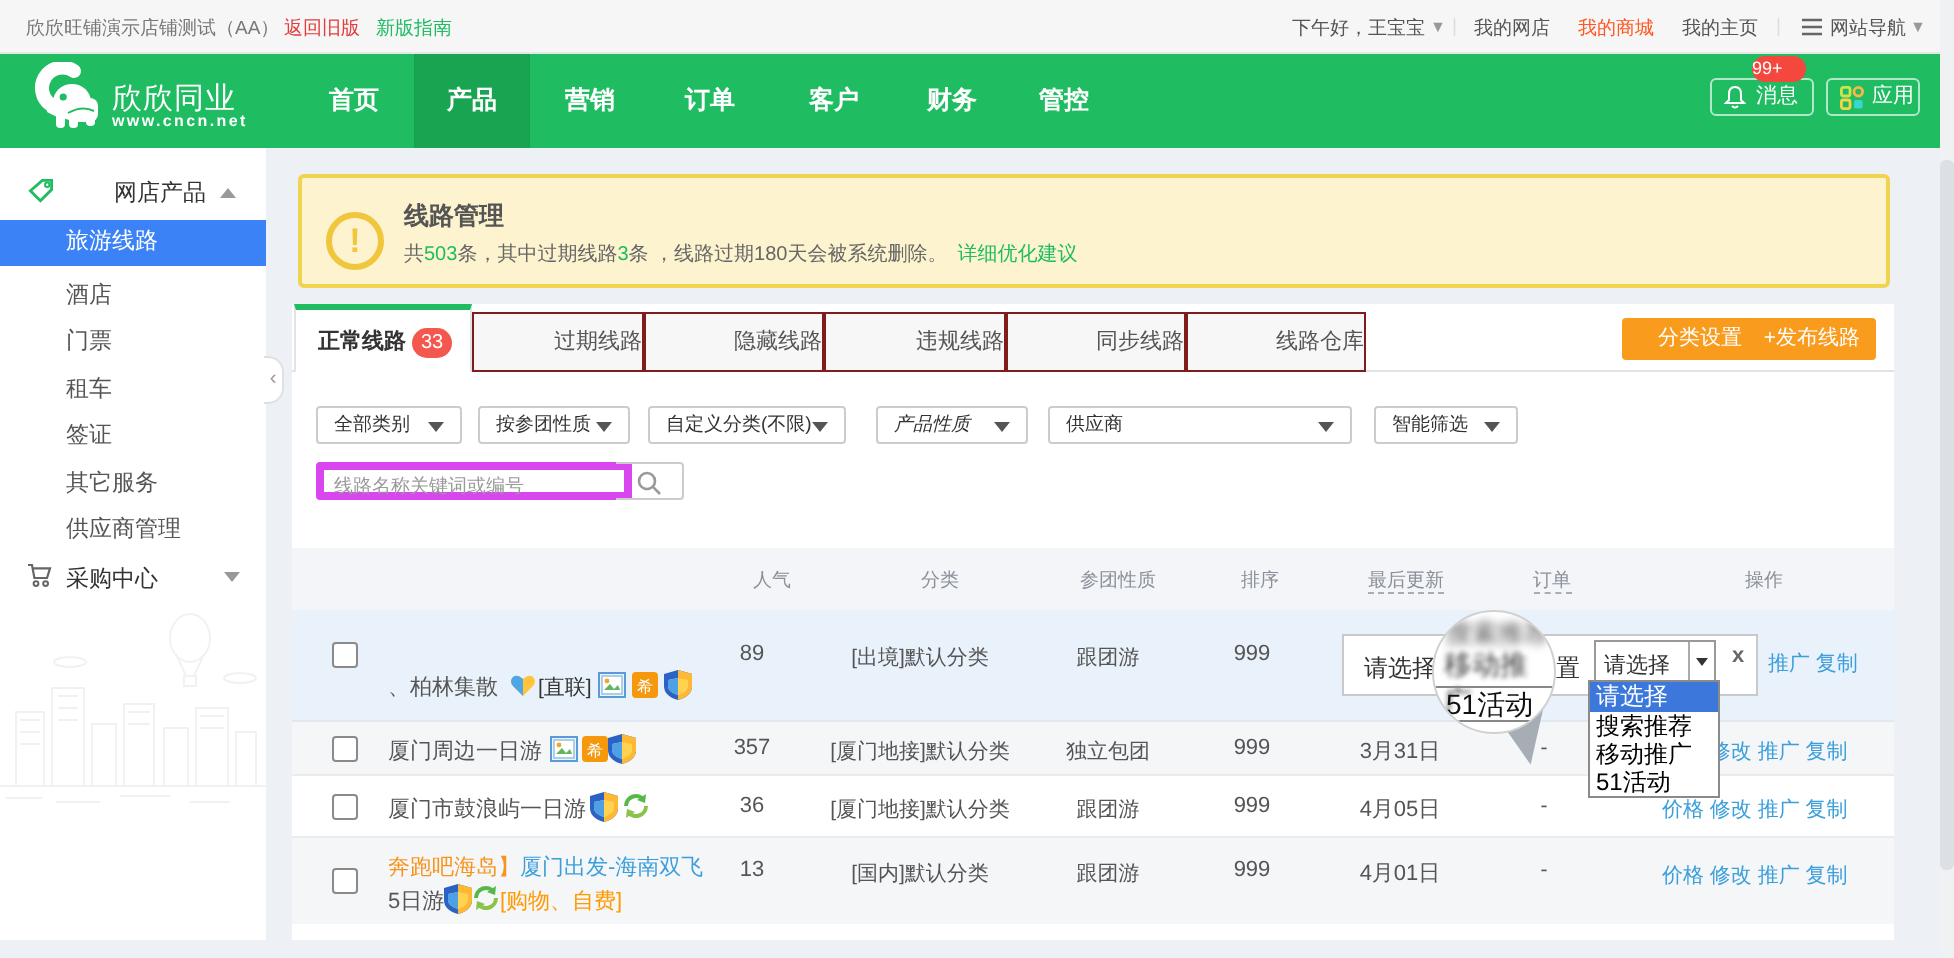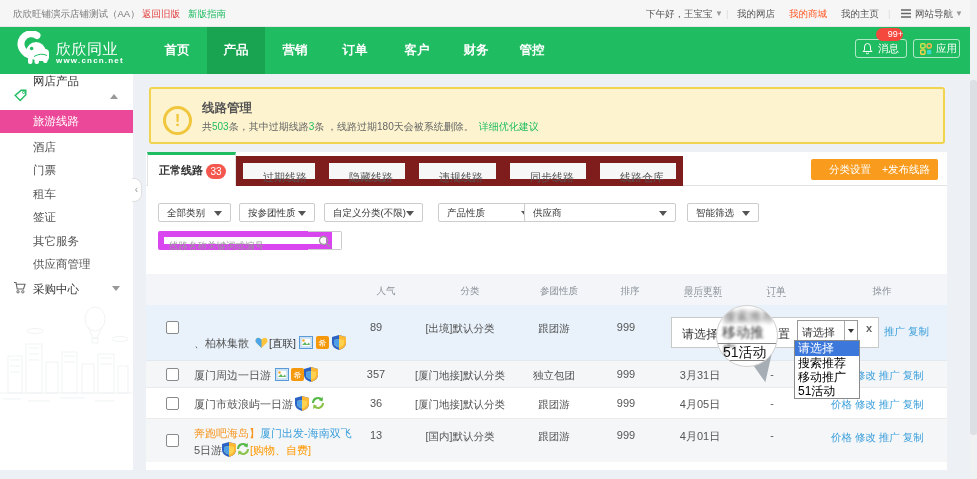--- a/index.html
+++ b/index.html
@@ -12,21 +12,21 @@
 #navbar { position:absolute; left:0; top:27px; width:970px; height:47px; background:#1fbc62; }
 .navitem { position:absolute; top:0; height:47px; line-height:47px; color:#fff; font-size:12.5px; font-weight:bold; text-align:center; width:60px; }
 .gbtn { position:absolute; top:12px; height:19px; border:1px solid rgba(255,255,255,.65); border-radius:3px; color:#fff; font-size:10.5px; line-height:17px; }
 
 #sidebar { position:absolute; left:0; top:74px; width:133px; height:396px; background:#fff; font-size:11.5px; }
 .side-item { position:absolute; left:33px; color:#555; white-space:nowrap; }
 
 #notice { position:absolute; left:149px; top:87px; width:796px; height:57px; background:#fdf4cf; border:2px solid #f0d34f; border-radius:3px; }
 
 #card { position:absolute; left:146px; top:152px; width:801px; height:318px; background:#fff; }
-.tab { position:absolute; top:4px; height:30px; background:#f7f7f7; border:7px solid #7f1d1d; color:#555; text-align:left; line-height:28px; font-size:11px;padding-left:20px; }
+.tab { position:absolute; top:4px; height:30px; background:#f7f7f7; border:1px solid #7f1d1d; color:#555; text-align:right; line-height:28px; font-size:11px;padding-left:20px; }
 .sel { position:absolute; top:51px; height:19px; border:1px solid #ccc; border-radius:2px; background:#fff; color:#333; line-height:17px; padding-left:8px; font-size:9.5px; }
 .sel .car { position:absolute; right:8px; top:7px; width:0; height:0; border-left:4px solid transparent; border-right:4px solid transparent; border-top:5px solid #555; }
 .hcol { position:absolute; top:0; height:34px; line-height:34px; color:#8a9099; text-align:center; font-size:9.5px; }
 .link { color:#3b9fdb; text-decoration:none; }
 .cbx { position:absolute; left:20px; width:13px; height:13px; border:1px solid #8a8a8a; border-radius:2px; background:#fff; }
 .cell { position:absolute; white-space:nowrap; color:#555; }
 .ctr { text-align:center; }
 .num { font-size:11px; color:#555; }
 .ttl { font-size:11px; }
 </style>
@@ -73,40 +73,40 @@
   <div class="navitem" style="left:387px;">客户</div>
   <div class="navitem" style="left:446px;">财务</div>
   <div class="navitem" style="left:502px;">管控</div>
   <div class="gbtn" style="left:855px; width:52px;">
     <svg style="position:absolute;left:6px;top:3px;" width="11" height="12" viewBox="0 0 11 12">
         <path d="M5.5 0.5 Q8.5 0.5 8.5 4 L8.5 7 L10 8.5 L1 8.5 L2.5 7 L2.5 4 Q2.5 0.5 5.5 0.5 Z" fill="none" stroke="#fff" stroke-width="1"></path>
         <path d="M4 10 Q5.5 11.5 7 10" fill="none" stroke="#fff" stroke-width="1"></path>
       </svg>
     <span style="position:absolute;left:22px;">消息</span>
   </div>
-  <div style="position:absolute; left:876px; top:1px; width:27px; height:13px; background:#f4473e; border-radius:7px; color:#fff; font-size:9px; line-height:13px; text-align:right;">99+</div>
+  <div style="position:absolute; left:876px; top:1px; width:27px; height:13px; background:#f4473e; border-radius:7px; color:#fff; font-size:9px; line-height:13px; text-align:left;">99+</div>
   <div class="gbtn" style="left:913px; width:47px;">
     <svg style="position:absolute;left:6px;top:3px;" width="12" height="12" viewBox="0 0 12 12">
       <rect x="0.7" y="0.7" width="4.3" height="4.3" rx="1" fill="none" stroke="#cde34f" stroke-width="1.4"></rect>
       <rect x="7" y="0.7" width="4.3" height="4.3" rx="2.1" fill="none" stroke="#f9b64a" stroke-width="1.4"></rect>
       <rect x="0.7" y="7" width="4.3" height="4.3" rx="1" fill="none" stroke="#f8d347" stroke-width="1.4"></rect>
       <rect x="7" y="7" width="4.3" height="4.3" rx="1" fill="#39d6d0"></rect>
     </svg>
     <span style="position:absolute;left:22px;">应用</span>
   </div>
 </div>
 
 <div id="sidebar">
   <svg style="position:absolute;left:14px;top:15px;" width="13" height="13" viewBox="0 0 13 13">
       <path d="M7.2 1.2 L11.8 1.2 L11.8 5.8 L6.2 11.4 L1.2 6.4 Z" fill="none" stroke="#1fbc62" stroke-width="1.4"></path>
       <circle cx="9.6" cy="3.4" r="1.1" fill="none" stroke="#1fbc62" stroke-width="1"></circle>
     </svg>
-  <div class="side-item" style="top:0; color:#333;">网店产品</div>
+  <div class="side-item" style="top:15px; color:#333;margin-left:24px;">网店产品</div>
   <div style="position:absolute; left:110px; top:20px; width:0; height:0; border-left:4px solid transparent; border-right:4px solid transparent; border-bottom:5px solid #999;"></div>
-  <div style="position:absolute; left:0; top:36px; width:133px; height:23px; background:#ec4899; color:#fff; line-height:23px; padding-left:33px;">旅游线路</div>
+  <div style="position:absolute; left:0; top:36px; width:133px; height:23px; background:#3b82f6; color:#fff; line-height:23px; padding-left:33px;">旅游线路</div>
   <div class="side-item" style="top:66px;">酒店</div>
   <div class="side-item" style="top:89px;">门票</div>
   <div class="side-item" style="top:113px;">租车</div>
   <div class="side-item" style="top:136px;">签证</div>
   <div class="side-item" style="top:160px;">其它服务</div>
   <div class="side-item" style="top:183px;">供应商管理</div>
   <svg style="position:absolute;left:13px;top:207px;" width="13" height="13" viewBox="0 0 13 13">
       <path d="M1 1.5 L3 1.5 L4.2 8 L10.5 8 L12 3.2 L3.6 3.2" fill="none" stroke="#666" stroke-width="1.1"></path>
       <circle cx="5" cy="10.8" r="1.2" fill="none" stroke="#666" stroke-width="1"></circle>
       <circle cx="9.8" cy="10.8" r="1.2" fill="none" stroke="#666" stroke-width="1"></circle>
@@ -151,24 +151,24 @@
   <div style="position:absolute; left:1px; top:0; width:89px; height:34px; background:#fff; border:1px solid #e3e3e3; border-top:3px solid #1fbc62; border-bottom:none;">
     <span style="position:absolute; left:11px; top:8px; font-size:11px; font-weight:bold; color:#333;">正常线路</span>
     <span style="position:absolute; left:58px; top:9px; width:20px; height:15px; background:#f4574d; border-radius:8px; color:#fff; font-size:10px; line-height:15px; text-align:center;">33</span>
   </div>
   <div style="position:absolute; left:665px; top:7px; width:78px; height:21px; background:#f99b1c; border-radius:2px; color:#fff; text-align:center; line-height:21px; font-size:10.5px;">分类设置</div>
   <div style="position:absolute; left:728px; top:7px; width:64px; height:21px; background:#f99b1c; border-radius:2px; color:#fff; text-align:center; line-height:21px; font-size:10.5px;">+发布线路</div>
 
   <div class="sel" style="left:12px; width:73px;">全部类别<span class="car"></span></div>
   <div class="sel" style="left:93px; width:76px;">按参团性质<span class="car"></span></div>
   <div class="sel" style="left:178px; width:99px;">自定义分类(不限)<span class="car"></span></div>
-  <div class="sel" style="left:292px; width:100px;">产品性质<span class="car"></span></div>
+  <div class="sel" style="left:292px; width:76px;font-style:italic;">产品性质<span class="car"></span></div>
   <div class="sel" style="left:378px; width:152px;">供应商<span class="car"></span></div>
   <div class="sel" style="left:541px; width:72px;">智能筛选<span class="car"></span></div>
-  <div style="position:absolute; left:12px; top:79px; width:174px; height:19px; border:6px solid #d946ef; border-radius:2px 0 0 2px; color:#999; line-height:17px; padding-left:5px; font-size:9.5px;">线路名称关键词或编号</div>
+  <div style="position:absolute; left:12px; top:79px; width:158px; height:19px; border:4px solid #d946ef; border-radius:2px 0 0 2px; color:#999; line-height:17px; padding-left:5px; font-size:9.5px;">线路名称关键词或编号</div>
   <div style="position:absolute; left:162px; top:79px; width:34px; height:19px; border:1px solid #ccc; border-left:none; border-radius:0 2px 2px 0;">
     <svg style="position:absolute;left:10px;top:3px;" width="13" height="13" viewBox="0 0 13 13">
         <circle cx="5.5" cy="5.5" r="4" fill="none" stroke="#999" stroke-width="1.3"></circle>
         <path d="M8.6 8.6 L12 12" stroke="#999" stroke-width="1.3"></path>
       </svg>
   </div>
 
   <div style="position:absolute; left:0; top:122px; width:801px; height:34px; background:#f3f5f8;">
     <div class="hcol" style="left:215px; width:50px;">人气</div>
     <div class="hcol" style="left:299px; width:50px;">分类</div>

